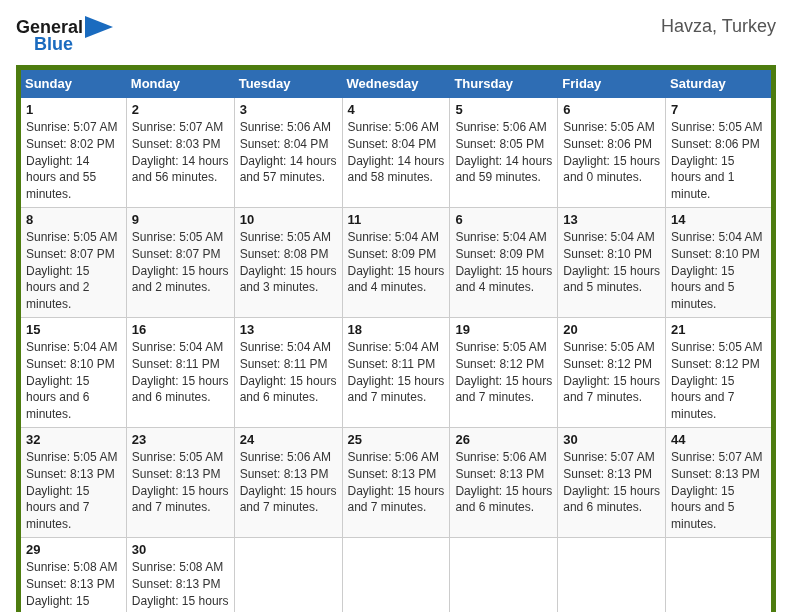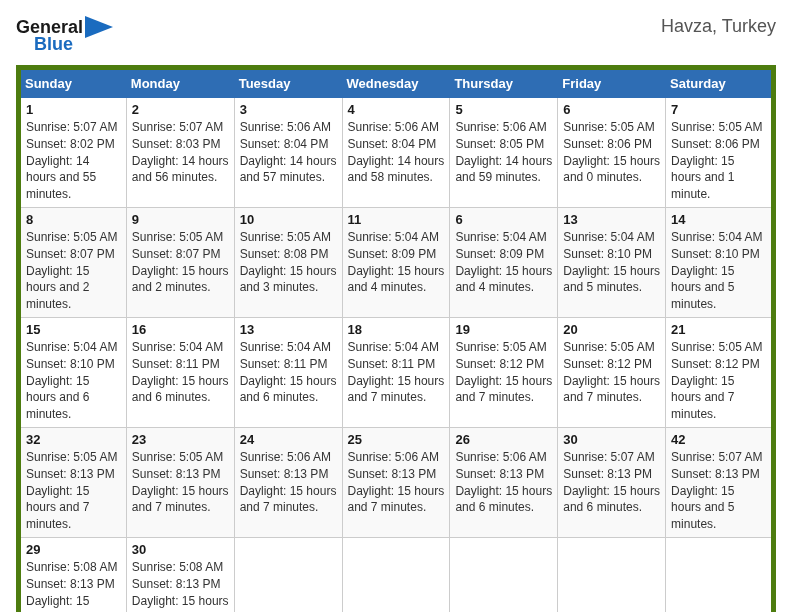--- a/index.html
+++ b/index.html
@@ -299,21 +299,21 @@
           Sunrise: 5:06 AM<br>Sunset: 8:13 PM<br>Daylight: 15 hours and 6 minutes.
         </div>
       </td>
       <td>
         <span class="day-num">30</span>
         <div class="day-info">
           Sunrise: 5:07 AM<br>Sunset: 8:13 PM<br>Daylight: 15 hours and 6 minutes.
         </div>
       </td>
       <td>
-        <span class="day-num">42</span>
+        <span class="day-num">44</span>
         <div class="day-info">
           Sunrise: 5:07 AM<br>Sunset: 8:13 PM<br>Daylight: 15 hours and 5 minutes.
         </div>
       </td>
     </tr>
 
     <tr>
       <td>
         <span class="day-num">29</span>
         <div class="day-info">

